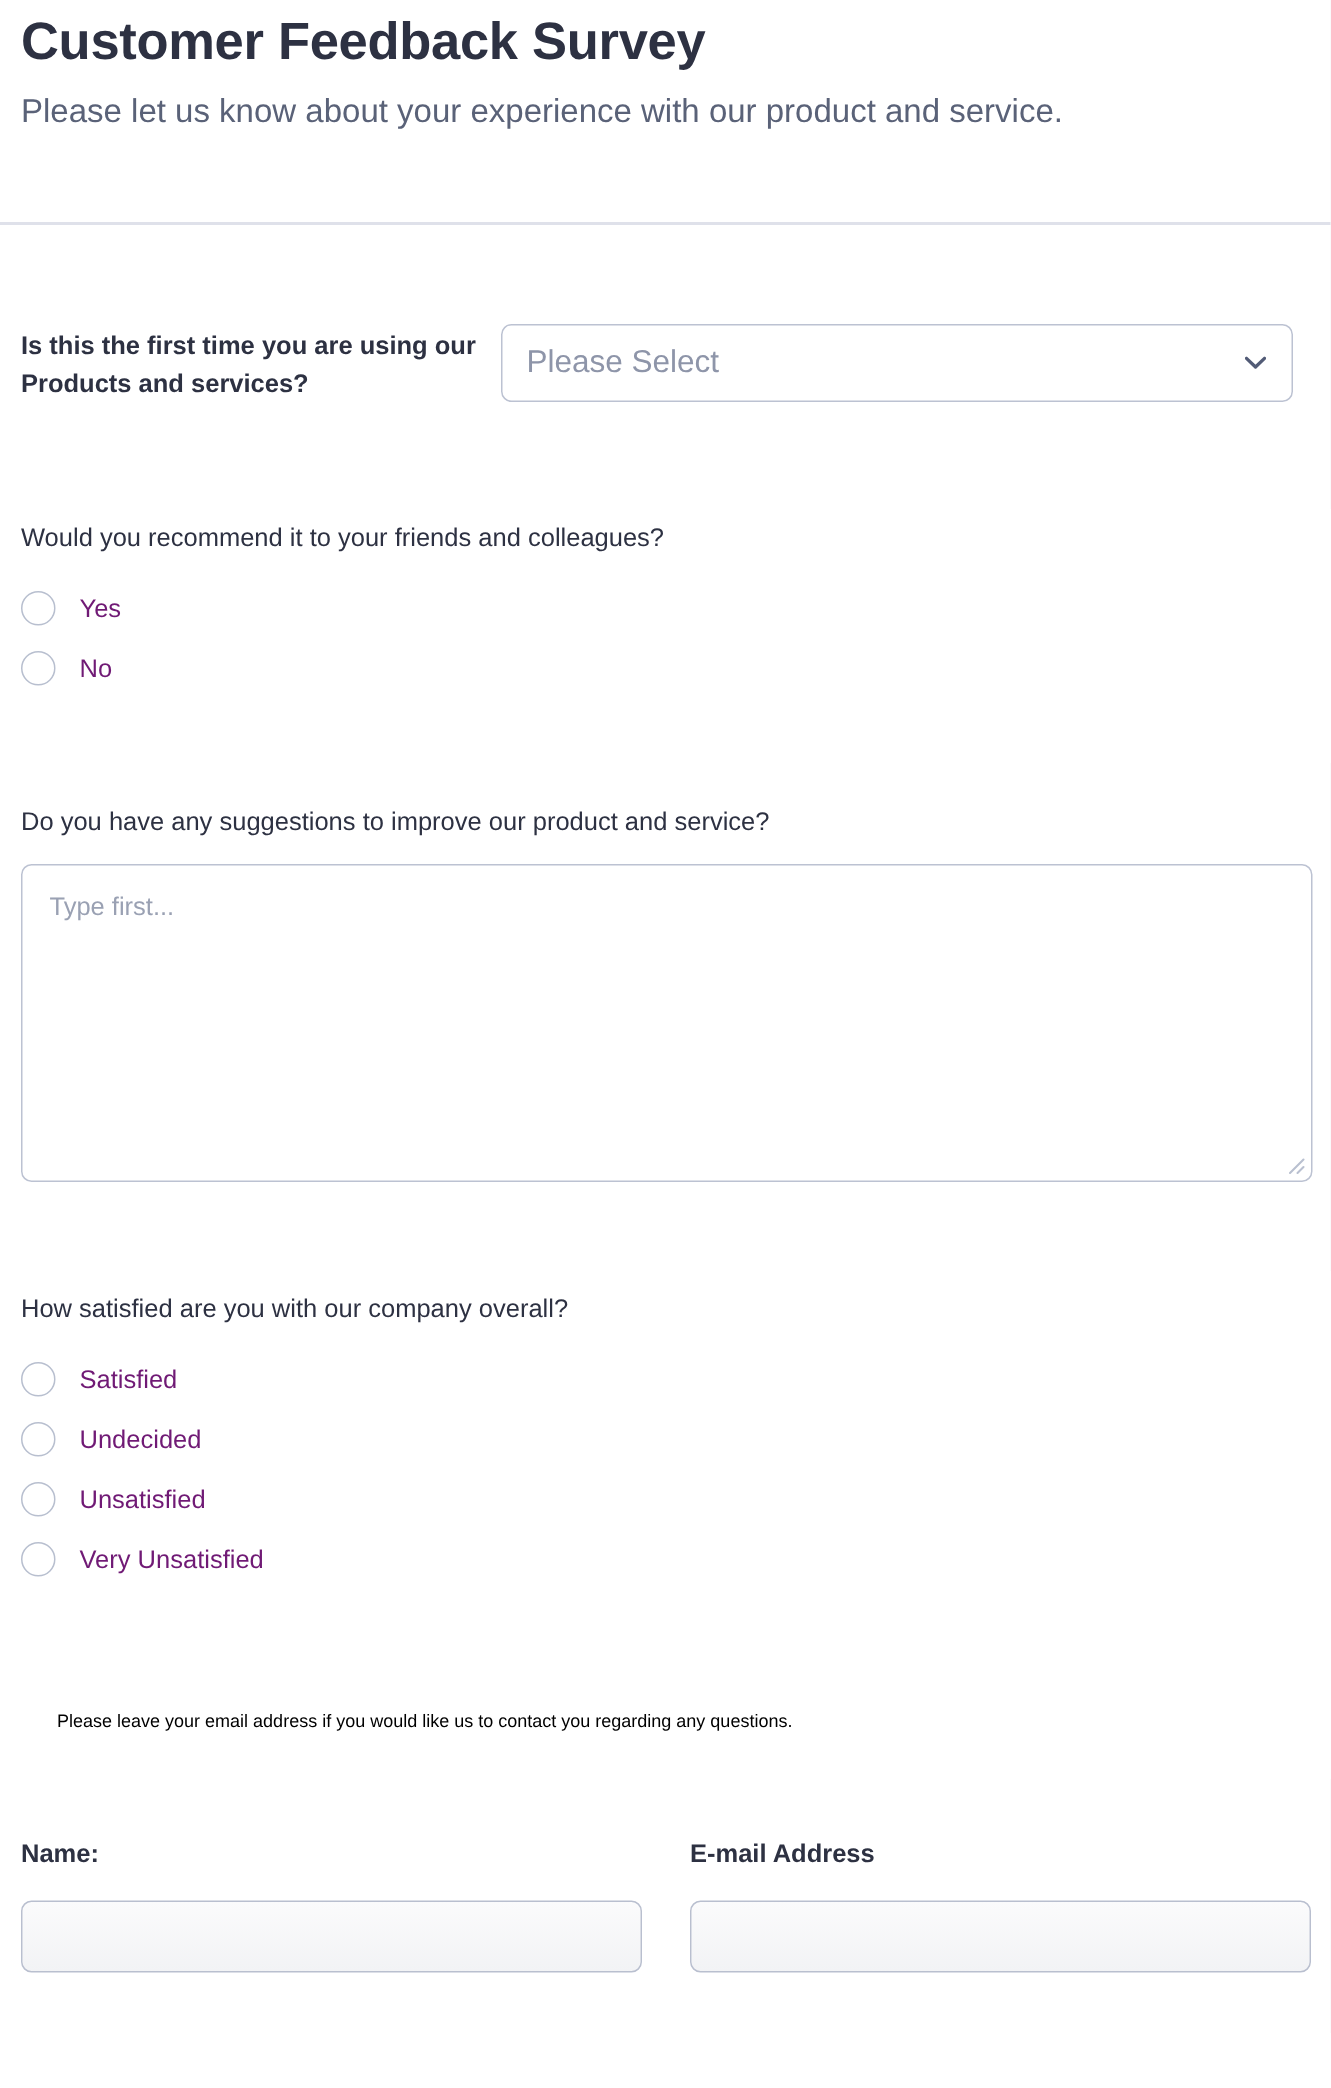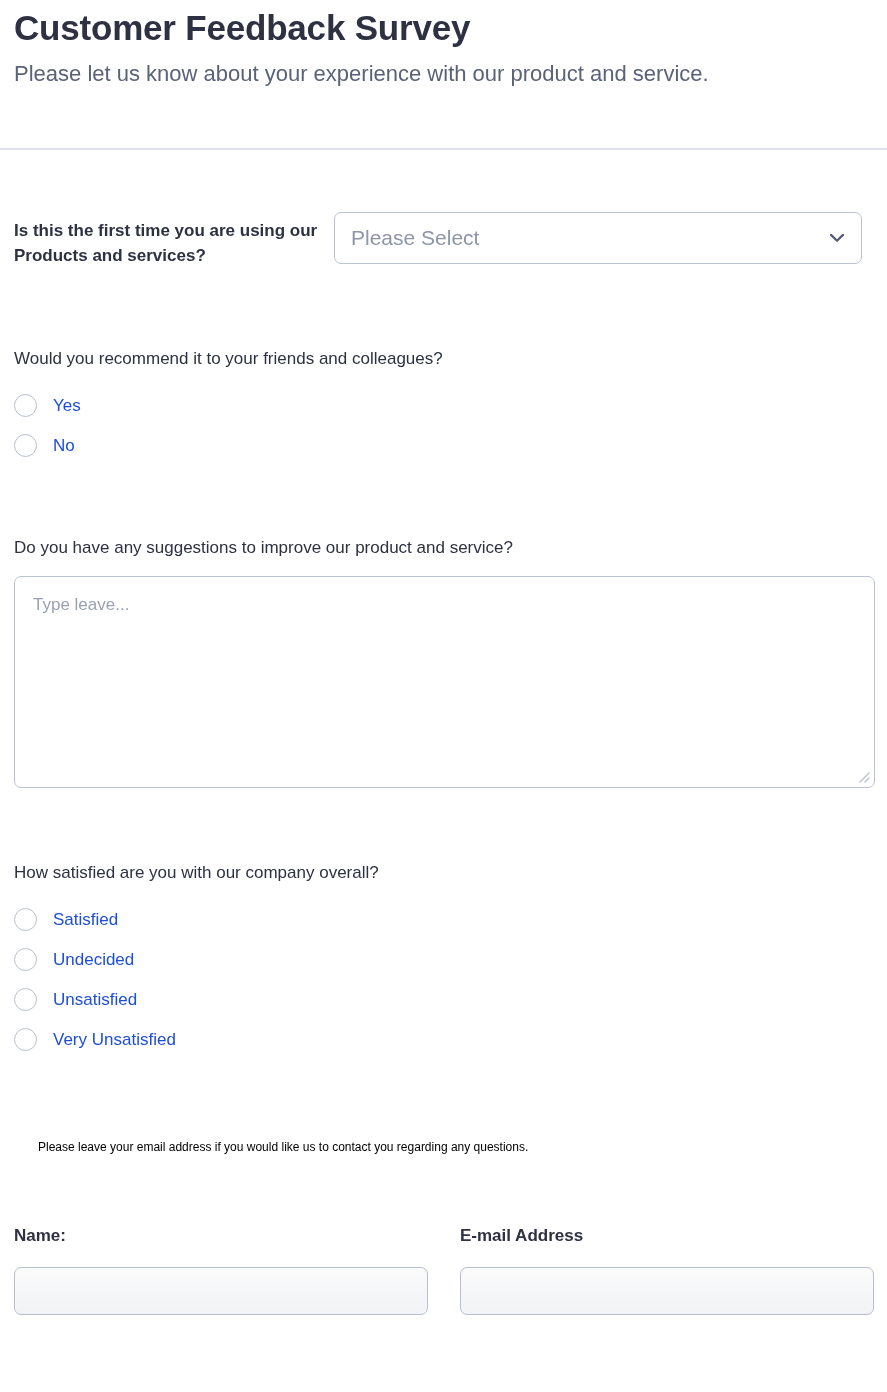--- a/index.html
+++ b/index.html
@@ -58,21 +58,21 @@
     color: #2d3142;
     font-weight: bold;
   }
   .q-label.normal {
     font-weight: normal;
   }
 
   
   .row-select {
     display: flex;
-    align-items: center;
+    align-items: flex-end;
     padding-top: 58px;
   }
   .row-select .q-label {
     width: 320px;
     flex: 0 0 320px;
     padding-top: 10px;
     font-weight: bold;
   }
   .select-wrap {
     position: relative;
@@ -114,21 +114,21 @@
     width: 23px;
     height: 23px;
     border-radius: 50%;
     border: 1.6px solid #b8bfcf;
     background: #ffffff;
     flex: 0 0 23px;
   }
   .radio-label {
     margin-left: 16px;
     font-size: 17px;
-    color: #1d4ed8;
+    color: #701a75;
     line-height: 23px;
   }
 
   .q-recommend { padding-top: 78px; }
   .q-suggestions { padding-top: 70px; }
   .q-satisfaction { padding-top: 72px; }
 
   
   .textarea-box {
     margin-top: 16px;
@@ -222,21 +222,21 @@
         <div class="radio-row">
           <span class="radio-circle"></span>
           <span class="radio-label">No</span>
         </div>
       </div>
     </div>
 
     <div class="question-block q-suggestions">
       <div class="q-label normal">Do you have any suggestions to improve our product and service?</div>
       <div class="textarea-box">
-        <span>Type leave...</span>
+        <span>Type first...</span>
         <svg class="resize-grip" viewBox="0 0 14 14">
           <path d="M13 4 L4 13 M13 9 L9 13" stroke="#b9c0d0" stroke-width="1.4" fill="none" stroke-linecap="round"></path>
         </svg>
       </div>
     </div>
 
     <div class="question-block q-satisfaction">
       <div class="q-label normal">How satisfied are you with our company overall?</div>
       <div class="radio-group">
         <div class="radio-row">

